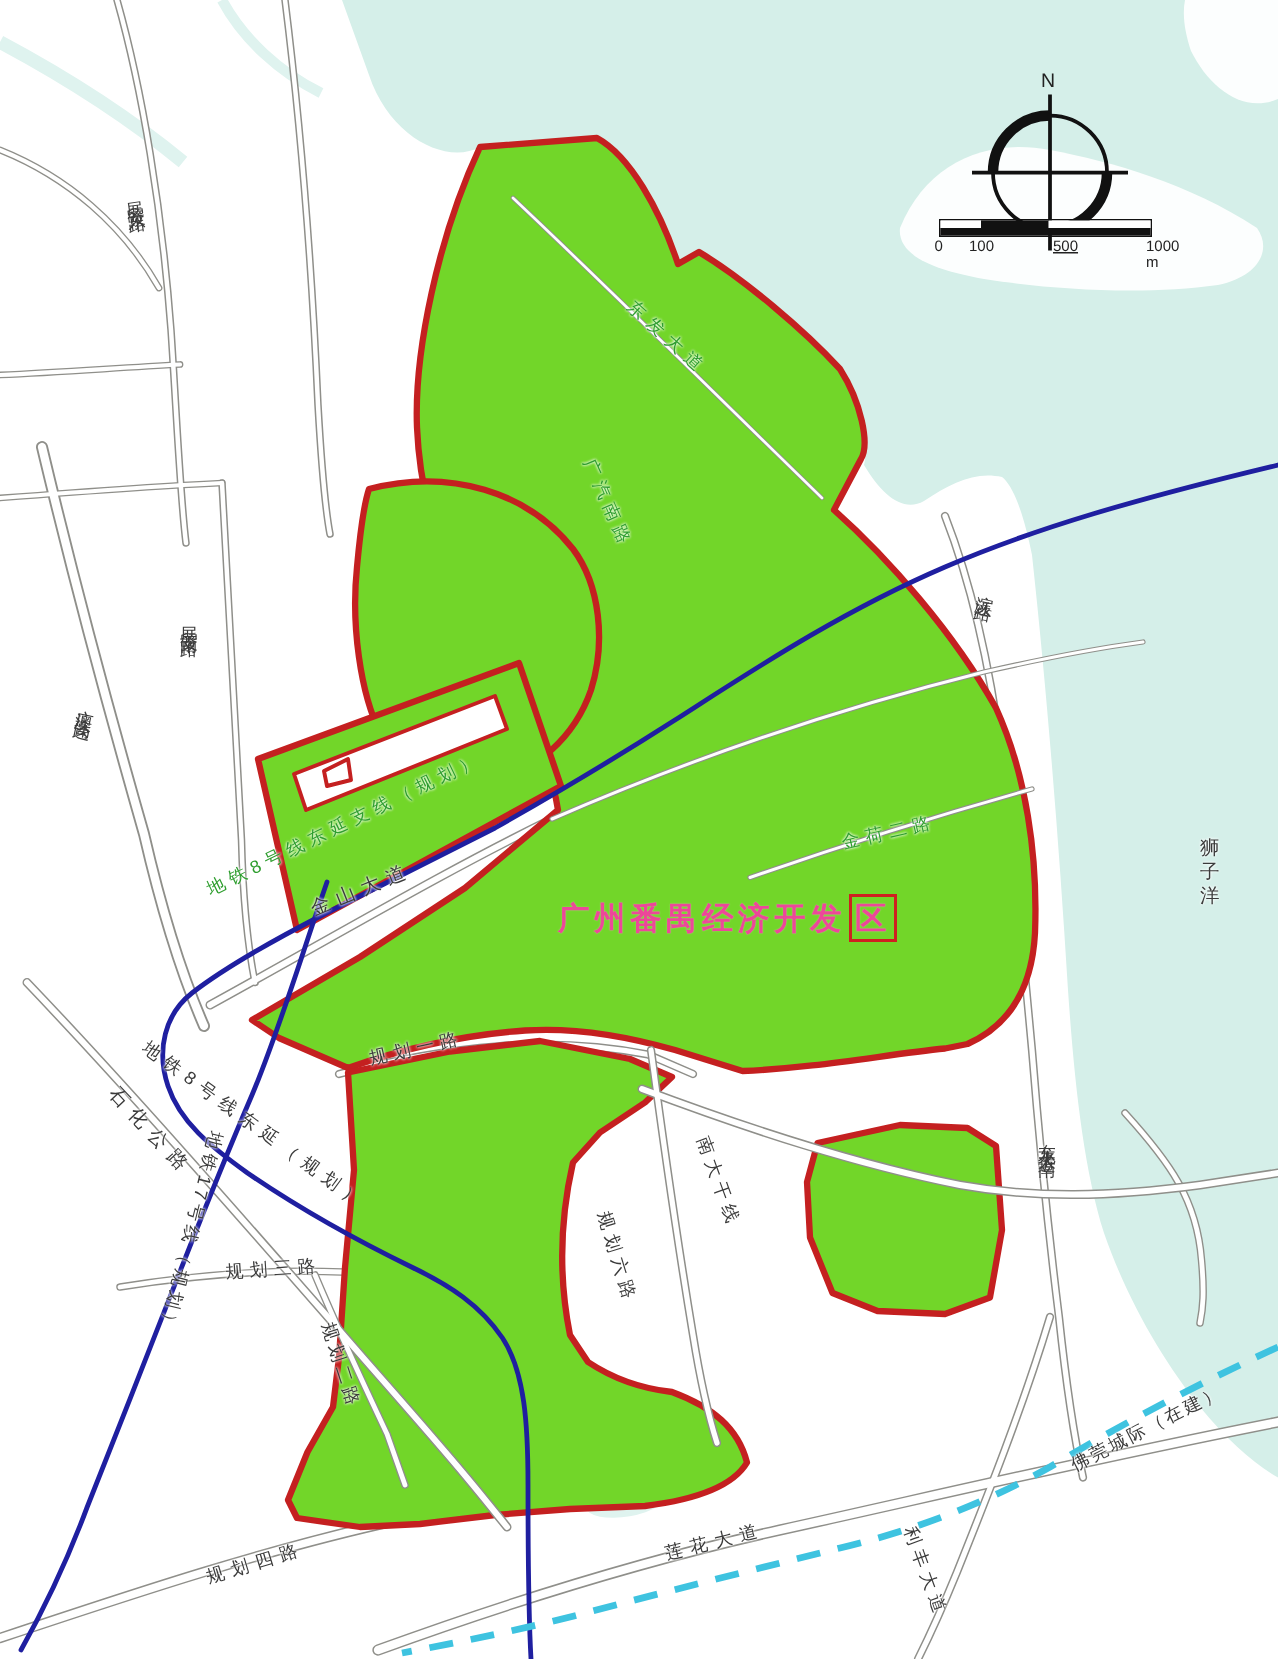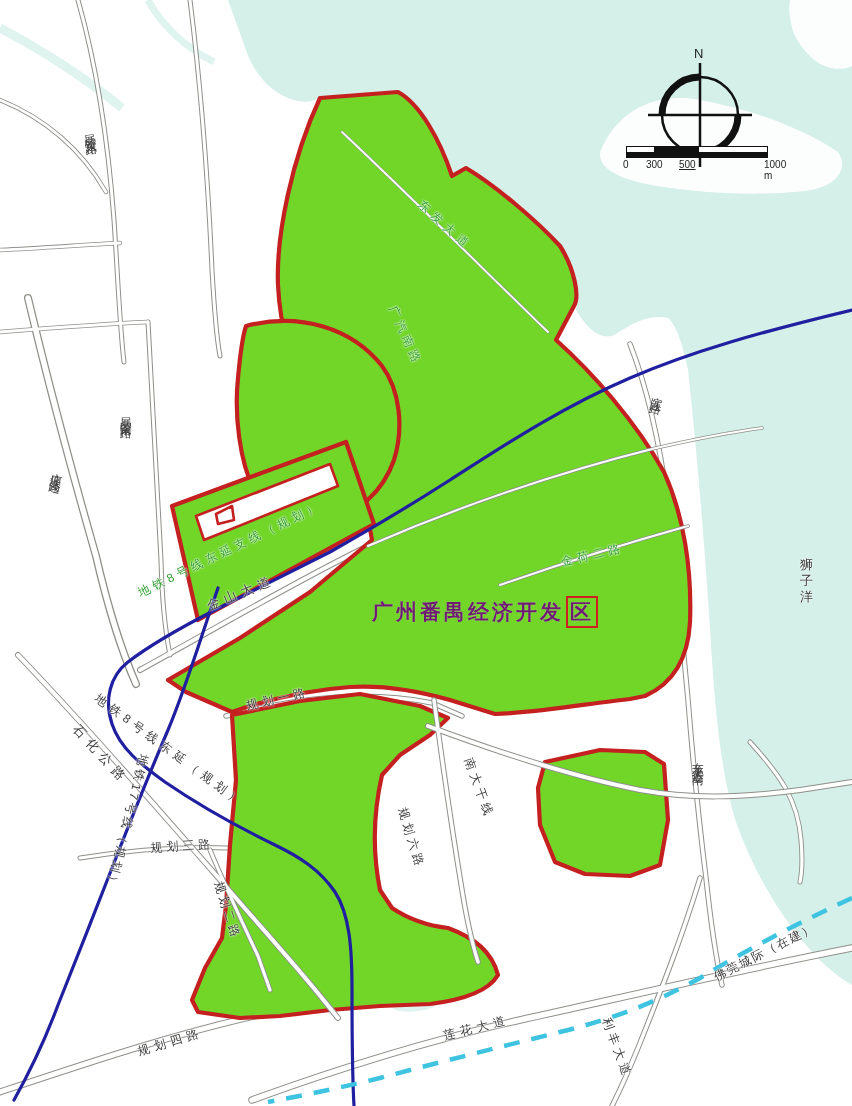--- a/index.html
+++ b/index.html
@@ -5,34 +5,34 @@
   html,body{margin:0;padding:0;background:#ffffff;}
   .stage{position:relative;width:852px;height:1106px;background:#ffffff;overflow:hidden;
          font-family:"Liberation Sans","DejaVu Sans",sans-serif;}
   .stage svg{position:absolute;left:0;top:0;}
   .lbl{position:absolute;font-size:12px;color:#3b3b3b;white-space:nowrap;line-height:1.15;
        transform-origin:0 0;letter-spacing:1px;
        text-shadow:0 0 2px #fff,0 0 2px #fff;}
   .v{writing-mode:vertical-rl;text-orientation:upright;letter-spacing:3px;}
   .g{color:#2f9e2f;}
   .title{position:absolute;left:372px;top:596px;display:flex;align-items:center;
-         font-size:21px;font-weight:bold;color:#701a75;letter-spacing:3px;
+         font-size:21px;font-weight:bold;color:#ec4899;letter-spacing:3px;
          text-shadow:0 0 1px rgba(255,255,255,.4);}
   .title .box{border:2px solid #cf2020;padding:0 2px;margin-left:2px;}
   .compass-n{position:absolute;left:694px;top:46px;font-size:13px;color:#222;}
   .scalebar{position:absolute;left:626px;top:146px;width:140px;}
   .sb-rows{width:140px;border:1px solid #111;}
   .sb-top{display:flex;height:5px;}
   .sb-top .s1{width:27px;background:#fff;}
   .sb-top .s2{width:45px;background:#111;}
   .sb-top .s3{width:68px;background:#fff;}
   .sb-bot{height:5px;background:#111;}
   .sb-ticks{position:relative;height:14px;font-size:10px;color:#222;}
   .sb-ticks span{position:absolute;top:1px;}
-  .t0{left:-3px;} .t200{left:20px;} .t500{left:53px;text-decoration:underline;} .t1000{left:124px;margin-left:14px;}
+  .t0{left:-3px;} .t200{left:20px;} .t500{left:76px;text-decoration:underline;} .t1000{left:124px;margin-left:14px;}
 </style>
 </head>
 <body>
 
 <div class="stage">
 
 <svg width="852" height="1106" viewBox="0 0 852 1106">
 
   <path fill="#d5efe9" d="M228,0 L852,0 L852,985
     C836,976 818,960 800,938 C776,908 752,868 736,822 C722,778 716,718 712,660
@@ -156,21 +156,21 @@
   <div class="sb-rows">
     <div class="sb-top">
           <div class="s1"></div>
           <div class="s2"></div>
           <div class="s3"></div>
         </div>
     <div class="sb-bot"></div>
   </div>
   <div class="sb-ticks">
     <span class="t0">0</span>
-    <span class="t200">300</span>
+    <span class="t200">100</span>
     <span class="t500">500</span>
     <span class="t1000">1000 m</span>
   </div>
 </div>
 
 <div class="title">
   <span>广州番禺经济开发</span>
       <span class="box">区</span>
 </div>
 

